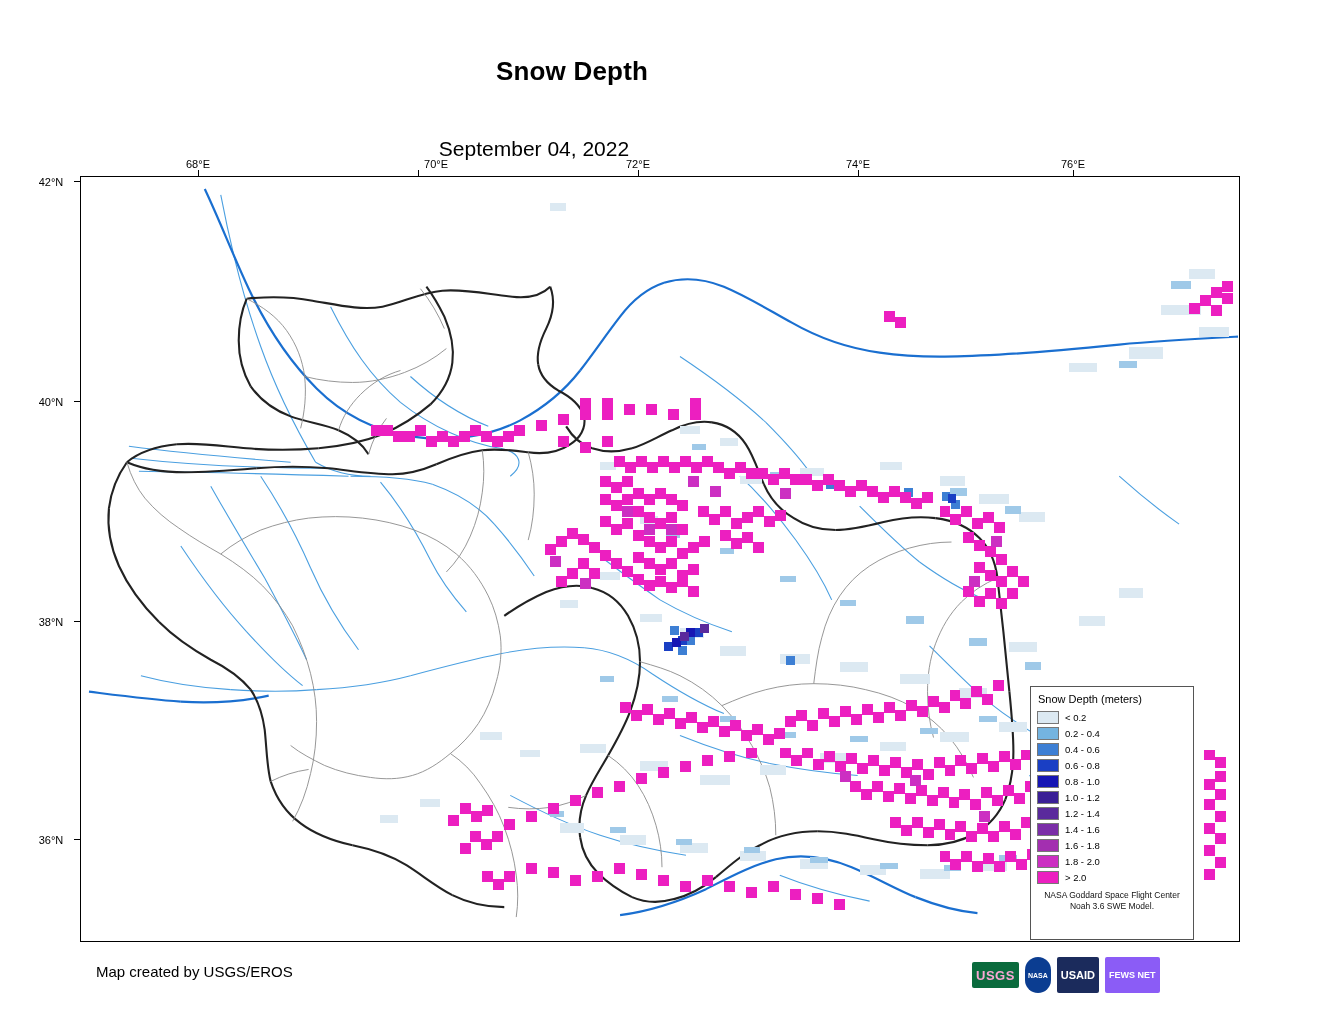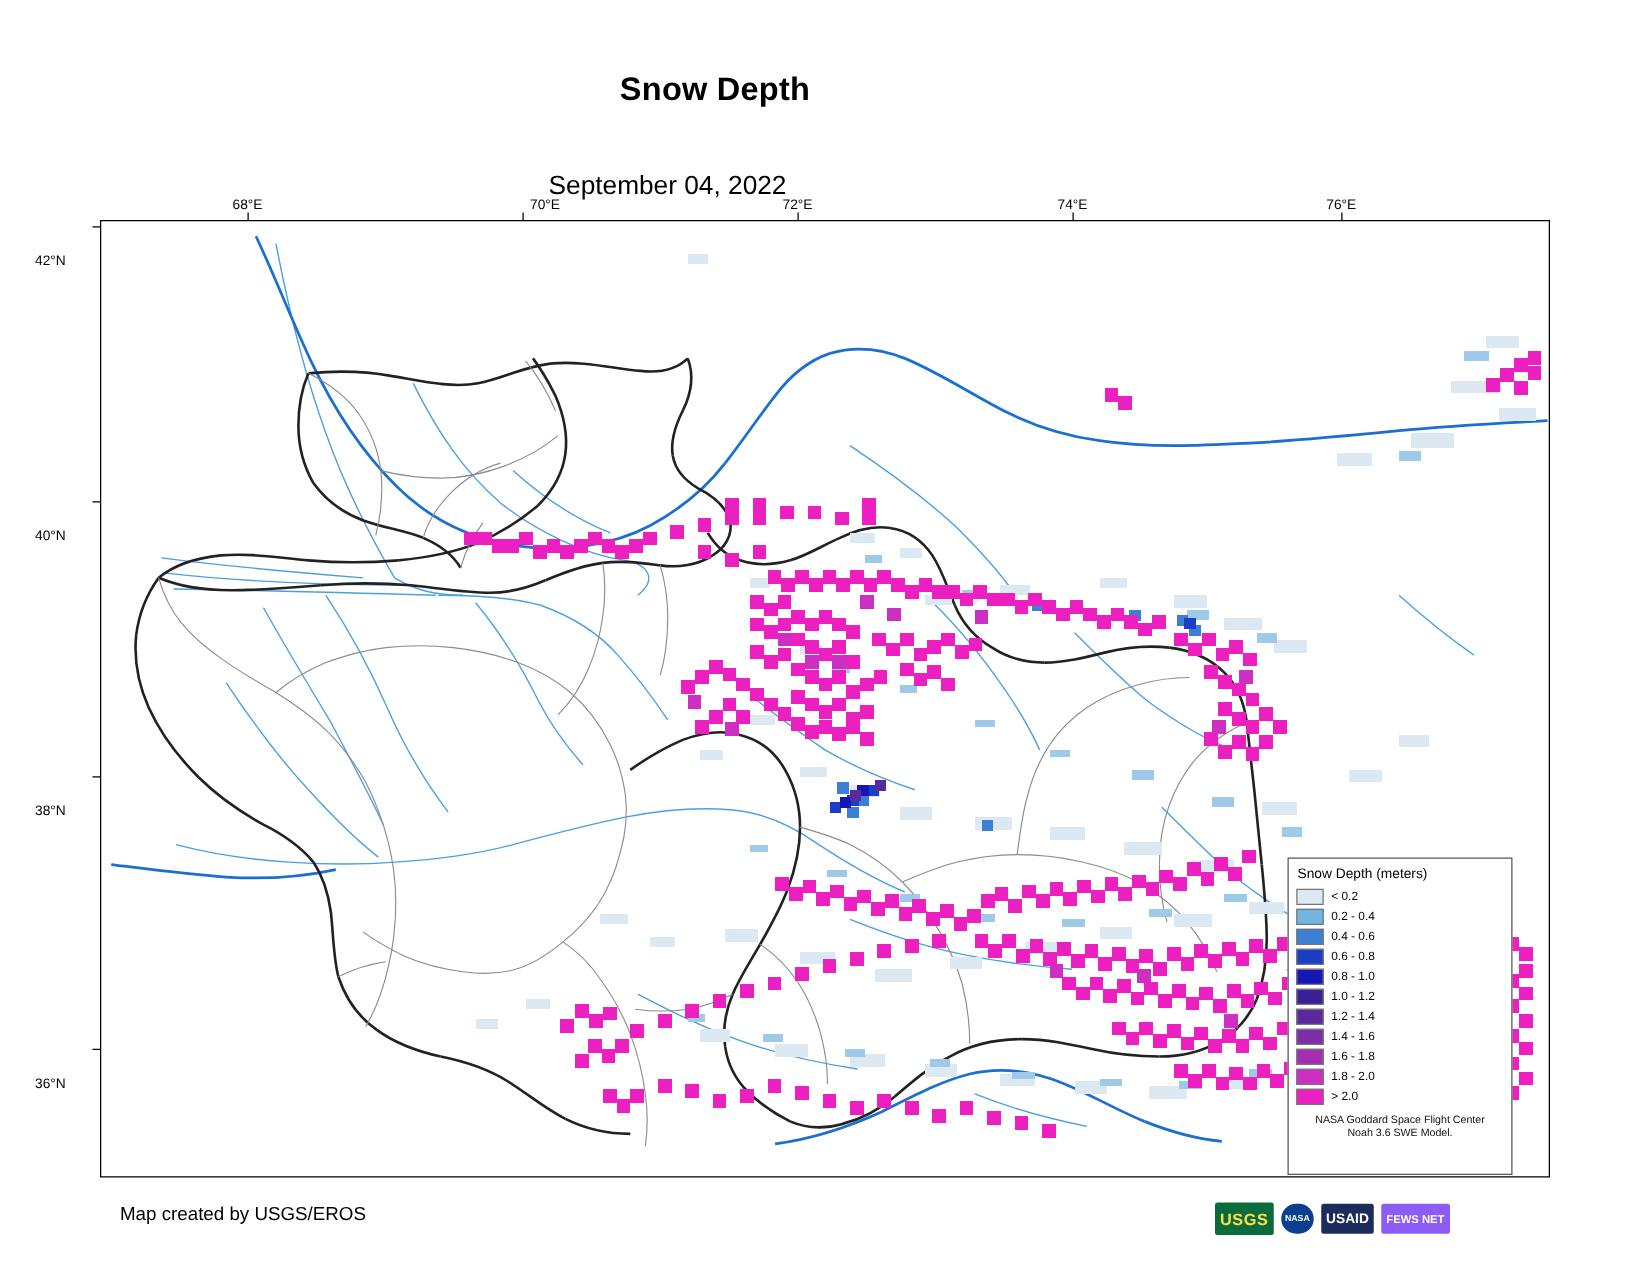--- a/index.html
+++ b/index.html
@@ -7,36 +7,36 @@
 
   #title{position:absolute;left:0;top:56px;width:1144px;text-align:center;font-size:26px;font-weight:bold;letter-spacing:.2px;}
   #subtitle{position:absolute;left:0;top:101px;width:1068px;text-align:center;font-size:21px;margin-top:36px;}
 
   
   #map-frame{position:absolute;left:80px;top:176px;width:1160px;height:766px;border:1px solid #000;box-sizing:border-box;overflow:hidden;background:#ffffff;}
   #map-svg{position:absolute;left:0;top:0;width:100%;height:100%;}
 
   
   .lon-lab{position:absolute;font-size:11px;text-align:center;width:60px;}
-  .lat-lab{position:absolute;font-size:11px;text-align:left;width:46px;margin-top:27px;}
+  .lat-lab{position:absolute;font-size:11px;text-align:center;width:46px;}
   .tick{position:absolute;background:#000;}
 
   
-  #legend{position:absolute;left:1030px;top:686px;width:180px;height:254px;background:#fff;border:1px solid #555;box-sizing:border-box;padding:5px 6px;font-size:10px;}
+  #legend{position:absolute;left:1030px;top:686px;width:164px;height:254px;background:#fff;border:1px solid #555;box-sizing:border-box;padding:5px 6px;font-size:10px;}
   #legend .leg-title{font-size:11px;margin:1px 0 4px 1px;}
   .leg-row{display:flex;align-items:center;height:16px;}
   .leg-sw{width:22px;height:13px;border:1px solid #777;box-sizing:border-box;margin-right:6px;}
   .leg-lab{font-size:9.5px;}
   #legend .leg-note{margin-top:5px;font-size:8.5px;line-height:11px;color:#111;text-align:center;}
 
   
   #credit{position:absolute;left:96px;top:963px;font-size:15px;}
   #logos{position:absolute;left:972px;top:960px;width:256px;height:30px;display:flex;align-items:center;gap:6px;}
-  .logo{height:24px;display:flex;align-items:center;justify-content:center;font-size:9px;font-weight:bold;color:#fff;border-radius:2px;padding:0 4px;white-space:nowrap;overflow:hidden;}
-  .logo.usgs{background:#0a6b3d;color:#fde047;height:26px;font-size:13px;letter-spacing:.5px;}
+  .logo{height:36px;display:flex;align-items:center;justify-content:center;font-size:9px;font-weight:bold;color:#fff;border-radius:2px;padding:0 4px;white-space:nowrap;overflow:hidden;}
+  .logo.usgs{background:#0a6b3d;color:#f9a8d4;height:26px;font-size:13px;letter-spacing:.5px;}
   .logo.nasa{background:#0b3d91;border-radius:13px;width:26px;padding:0;font-size:7px;}
   .logo.usaid{background:#1b2b5c;font-size:11px;}
   .logo.fews{background:#8b5cf6;font-size:9px;}
 </style>
 </head>
 <body>
 
 <div id="title">Snow Depth</div>
 <div id="subtitle">September 04, 2022</div>
 

